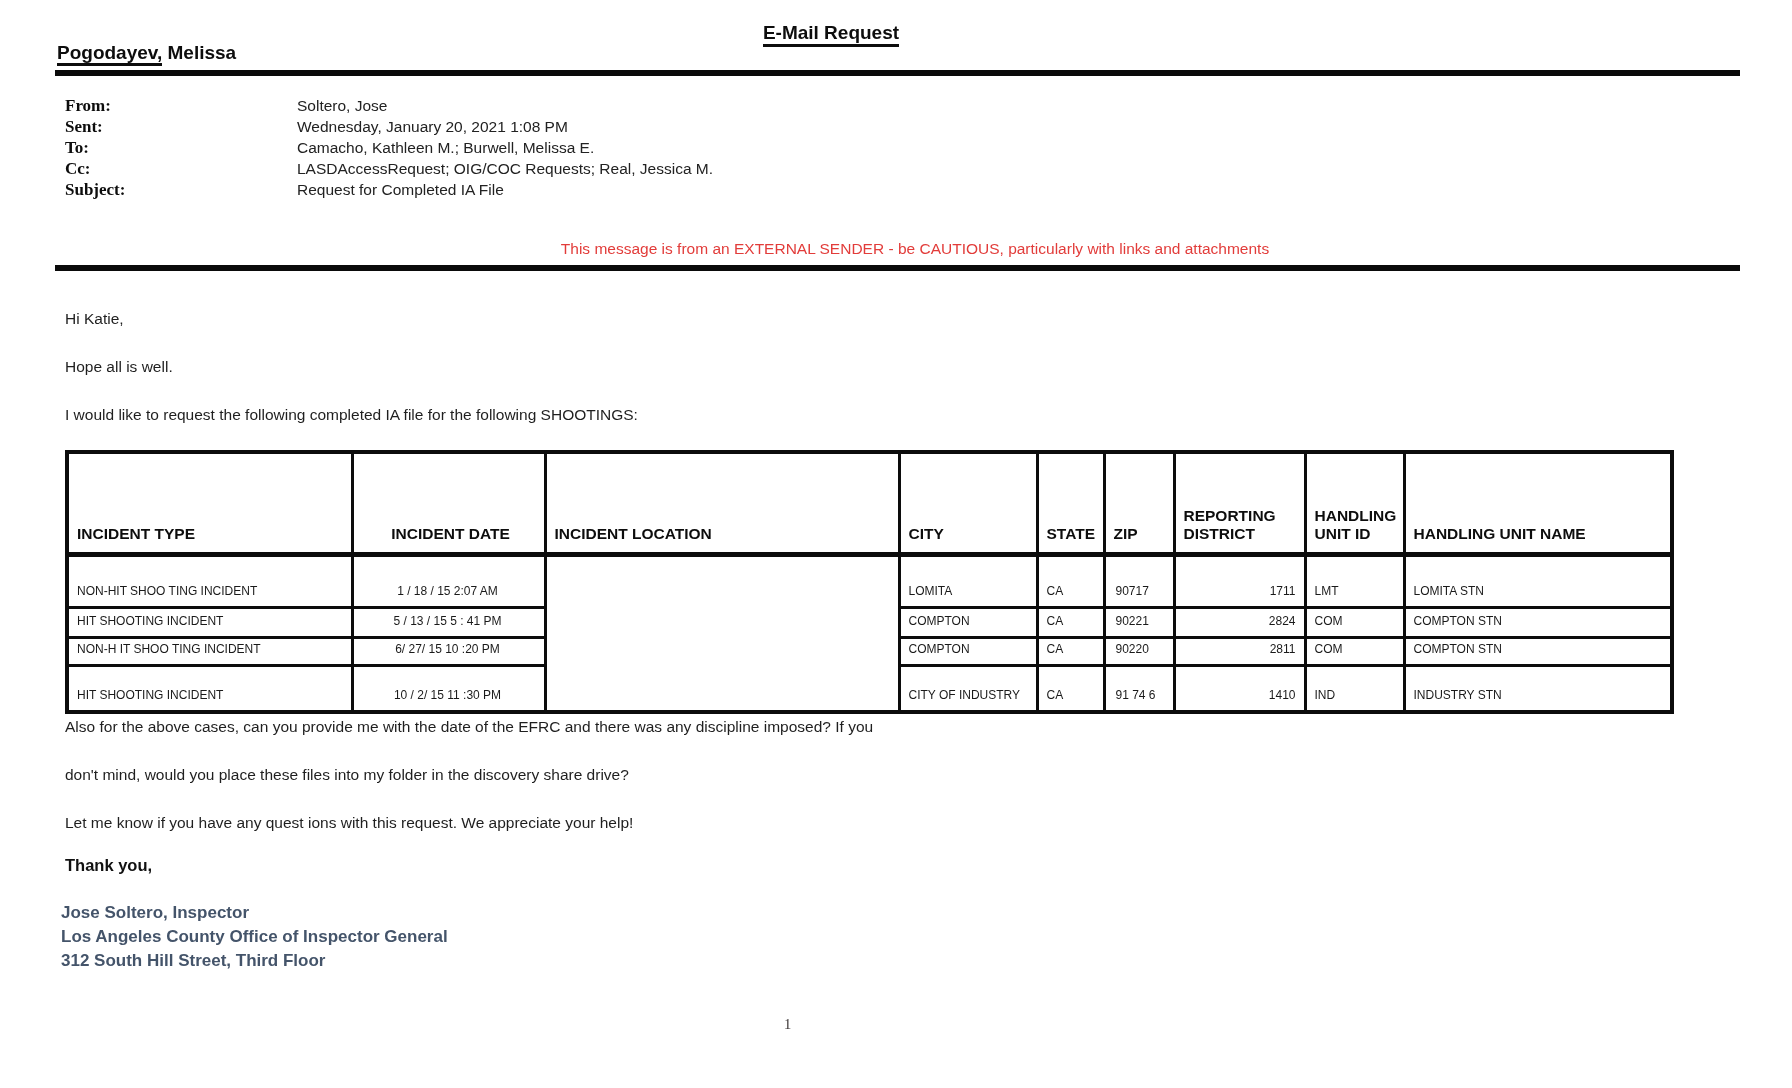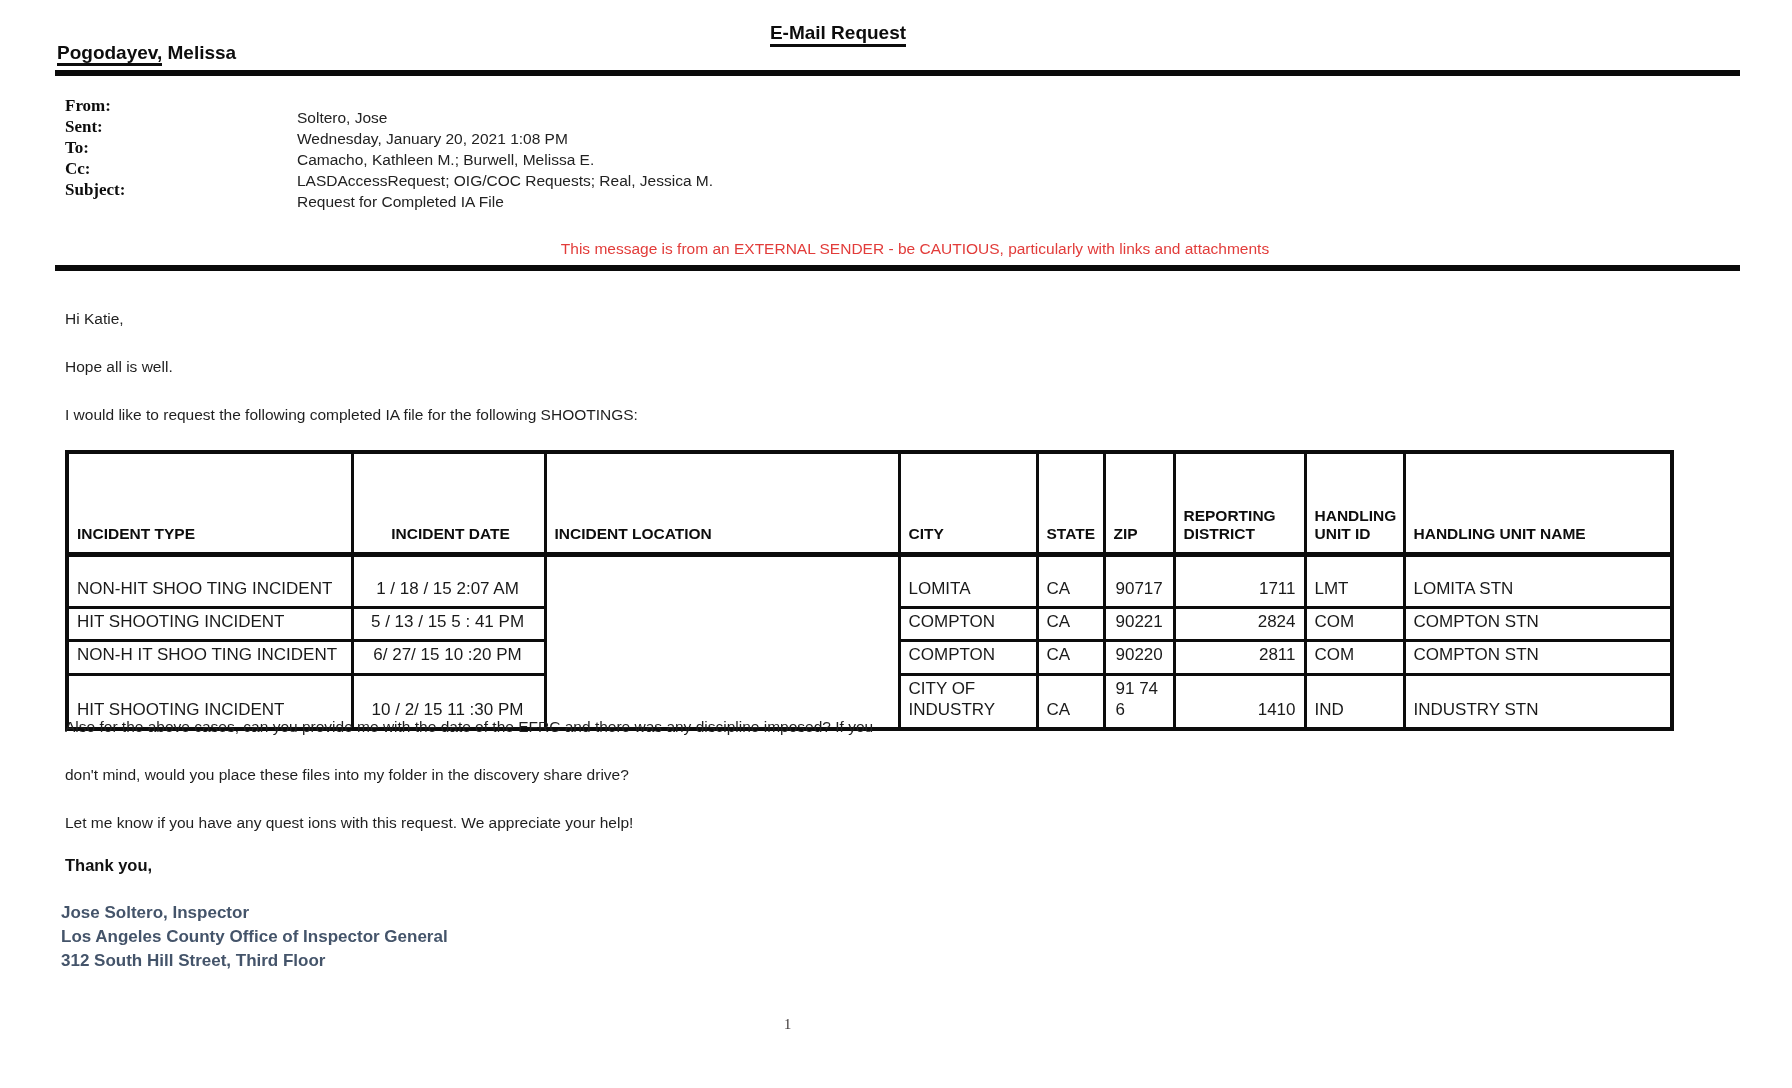--- a/index.html
+++ b/index.html
@@ -8,40 +8,40 @@
     width:1792px;height:1088px;
     background:#ffffff;
     font-family:"Liberation Sans",sans-serif;
     color:#1b1b1b;
     overflow:hidden;
   }
   .abs{position:absolute;}
 
   
   .doc-title{
-    left:60px;top:22px;width:1556px;
+    left:53px;top:22px;width:1556px;
     text-align:center;font-size:19px;font-weight:bold;color:#0d0d0d;
   }
   .doc-title .u{border-bottom:3px solid #0d0d0d;padding-bottom:1px;}
 
   
   .recipient{left:57px;top:42px;font-size:19px;font-weight:bold;color:#0d0d0d;}
   .recipient .u{border-bottom:3px solid #0d0d0d;padding-bottom:0;}
 
   .rule{left:55px;width:1685px;height:6px;background:#0a0a0a;}
   .rule-top{top:70px;}
   .rule-warn{top:265px;}
 
   
   .hdr-row{left:65px;height:21px;}
   .hdr-label{
     position:absolute;left:0;top:0;width:220px;
     font-family:"Liberation Serif",serif;font-weight:bold;font-size:17px;color:#0d0d0d;
   }
-  .hdr-value{position:absolute;left:232px;top:1px;font-size:15.5px;color:#222;white-space:nowrap;margin-top:12px;}
+  .hdr-value{position:absolute;left:232px;top:1px;font-size:15.5px;color:#222;white-space:nowrap;}
 
   
   .warning{
     left:130px;top:240px;width:1570px;text-align:center;
     font-size:15.5px;color:#e23c3a;
   }
 
   
   .para{left:65px;font-size:15.5px;color:#1f1f1f;white-space:nowrap;}
   .p-greet{top:310px;}
@@ -62,21 +62,21 @@
   col.c-dist{width:131px;} col.c-uid{width:99px;} col.c-uname{width:268px;}
   table,th,td{border:3px solid #0c0c0c;}
   table{border-width:4px;}
   th{
     height:90px;vertical-align:bottom;text-align:left;
     font-size:15.5px;font-weight:bold;color:#0d0d0d;
     padding:0 4px 8px 8px;border-bottom-width:5px;line-height:1.2;
   }
   th.center{text-align:center;}
   td{
-    vertical-align:bottom;font-size:17px;color:#1a1a1a;
+    vertical-align:bottom;font-size:12px;color:#1a1a1a;
     padding:2px 4px 7px 8px;line-height:1.25;
     overflow:hidden;
   }
   tr.r1 td{height:40px;}
   tr.r2 td{height:18px;}
   tr.r3 td{height:16px;}
   tr.r4 td{height:34px;}
   td.center{text-align:center;padding-right:10px;}
   td.right{text-align:right;padding-right:8px;}
   td.zip{padding-left:10px;}

